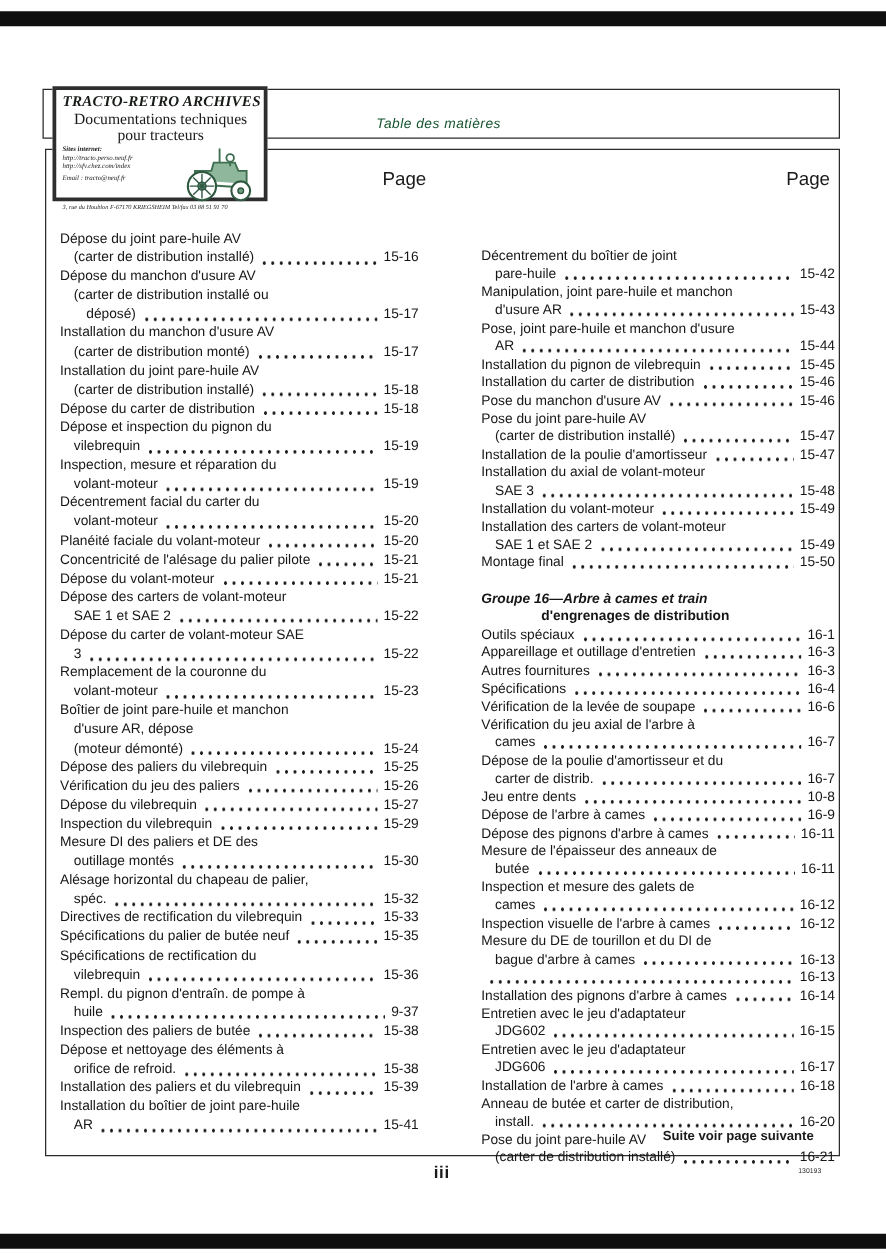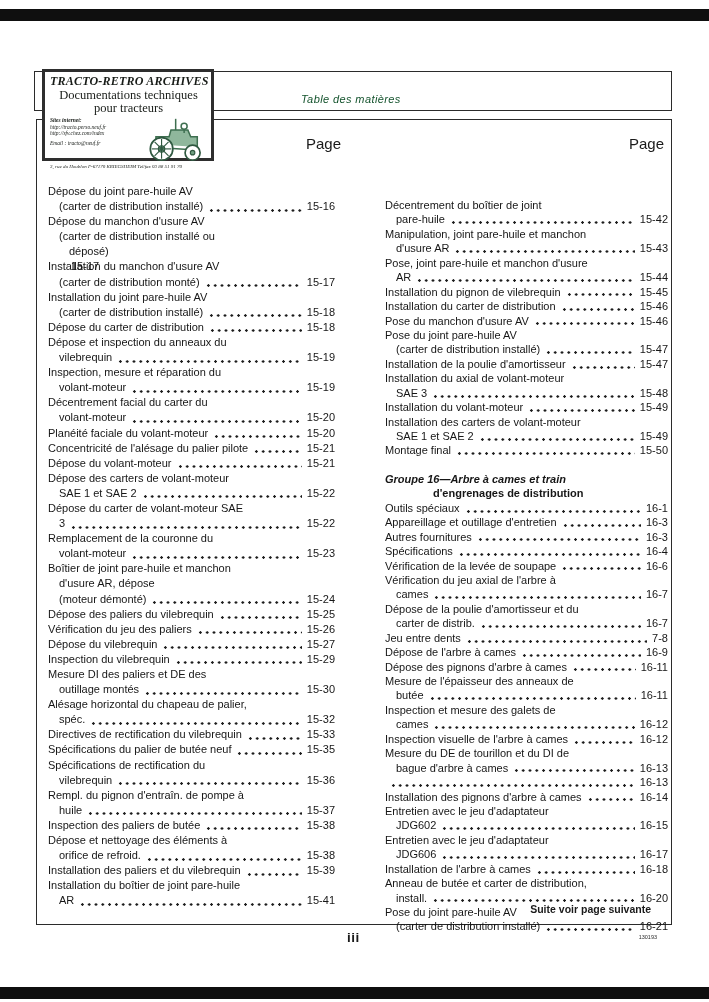--- a/index.html
+++ b/index.html
@@ -21,21 +21,21 @@
   .page-label.right { left:592px; }
 
   .col { position:absolute; font-size:11px; color:#161616; }
   .col-left  { left:11px;  top:64px; width:287px; }
   .col-right { left:348px; top:46px; width:283px;margin-top:32px; }
 
   .toc-line { display:flex; }
   .col-left  .toc-line { height:15.1px; line-height:15.1px; }
   .col-right .toc-line { height:14.45px; line-height:14.45px; }
   .toc-line.i1 { padding-left:11px; }
-  .toc-line.i2 { padding-left:21px;flex-direction:column; }
+  .toc-line.i2 { padding-left:21px; }
   .toc-text { white-space:pre; }
   .toc-page { white-space:pre; margin-left:2px; }
   .leader {
     flex:1 1 auto; min-width:10px; margin:0 3px 0 5px;
     background-image: radial-gradient(circle, #1c1c1c 1.05px, rgba(0,0,0,0) 1.35px);
     background-size: 6.8px 2.6px;
     background-repeat: repeat-x;
     background-position: 0 calc(100% - 3px);
   }
   .toc-line.group  { font-weight:bold; margin-top:14px;font-style:italic; }
@@ -110,21 +110,21 @@
           <span class="toc-text">(carter de distribution installé)</span>
           <span class="leader"></span>
           <span class="toc-page">15-18</span>
         </div>
         <div class="toc-line">
           <span class="toc-text">Dépose du carter de distribution</span>
           <span class="leader"></span>
           <span class="toc-page">15-18</span>
         </div>
         <div class="toc-line">
-          <span class="toc-text">Dépose et inspection du anneaux du</span>
+          <span class="toc-text">Dépose et inspection du pignon du</span>
         </div>
         <div class="toc-line i1">
           <span class="toc-text">vilebrequin</span>
           <span class="leader"></span>
           <span class="toc-page">15-19</span>
         </div>
         <div class="toc-line">
           <span class="toc-text">Inspection, mesure et réparation du</span>
         </div>
         <div class="toc-line i1">
@@ -243,21 +243,21 @@
           <span class="toc-text">vilebrequin</span>
           <span class="leader"></span>
           <span class="toc-page">15-36</span>
         </div>
         <div class="toc-line">
           <span class="toc-text">Rempl. du pignon d'entraîn. de pompe à</span>
         </div>
         <div class="toc-line i1">
           <span class="toc-text">huile</span>
           <span class="leader"></span>
-          <span class="toc-page">15-37</span>
+          <span class="toc-page">9-37</span>
         </div>
         <div class="toc-line">
           <span class="toc-text">Inspection des paliers de butée</span>
           <span class="leader"></span>
           <span class="toc-page">15-38</span>
         </div>
         <div class="toc-line">
           <span class="toc-text">Dépose et nettoyage des éléments à</span>
         </div>
         <div class="toc-line i1">
@@ -401,21 +401,21 @@
           <span class="toc-text">Dépose de la poulie d'amortisseur et du</span>
         </div>
         <div class="toc-line i1">
           <span class="toc-text">carter de distrib.</span>
           <span class="leader"></span>
           <span class="toc-page">16-7</span>
         </div>
         <div class="toc-line">
           <span class="toc-text">Jeu entre dents</span>
           <span class="leader"></span>
-          <span class="toc-page">7-8</span>
+          <span class="toc-page">10-8</span>
         </div>
         <div class="toc-line">
           <span class="toc-text">Dépose de l'arbre à cames</span>
           <span class="leader"></span>
           <span class="toc-page">16-9</span>
         </div>
         <div class="toc-line">
           <span class="toc-text">Dépose des pignons d'arbre à cames</span>
           <span class="leader"></span>
           <span class="toc-page">16-11</span>

